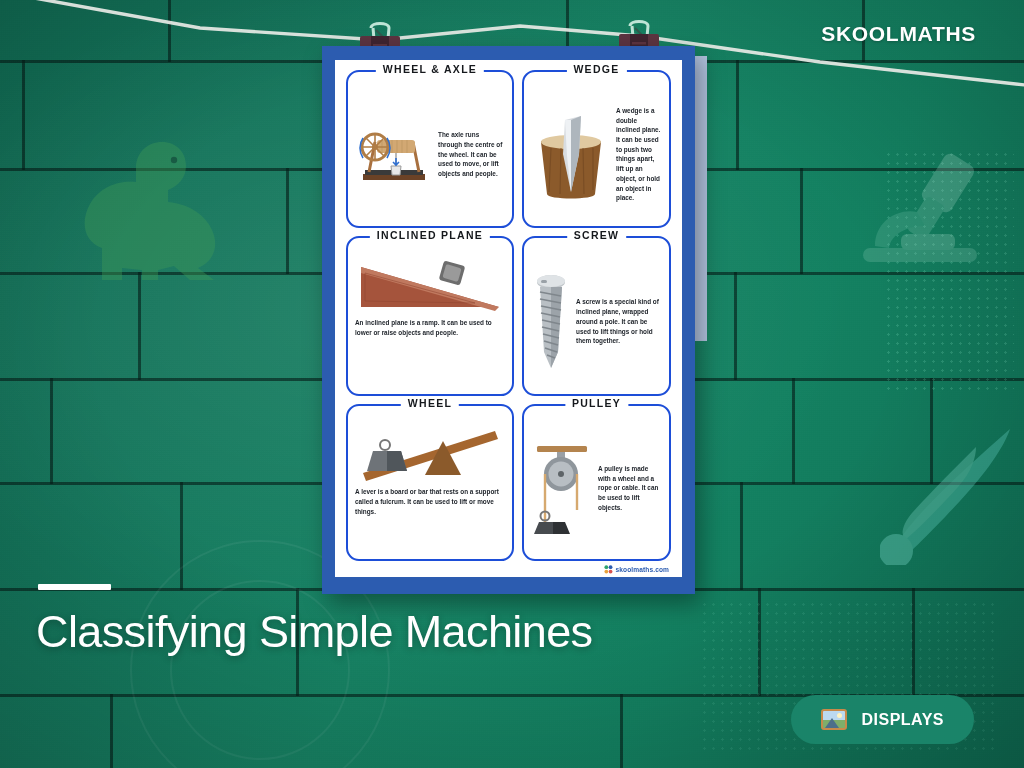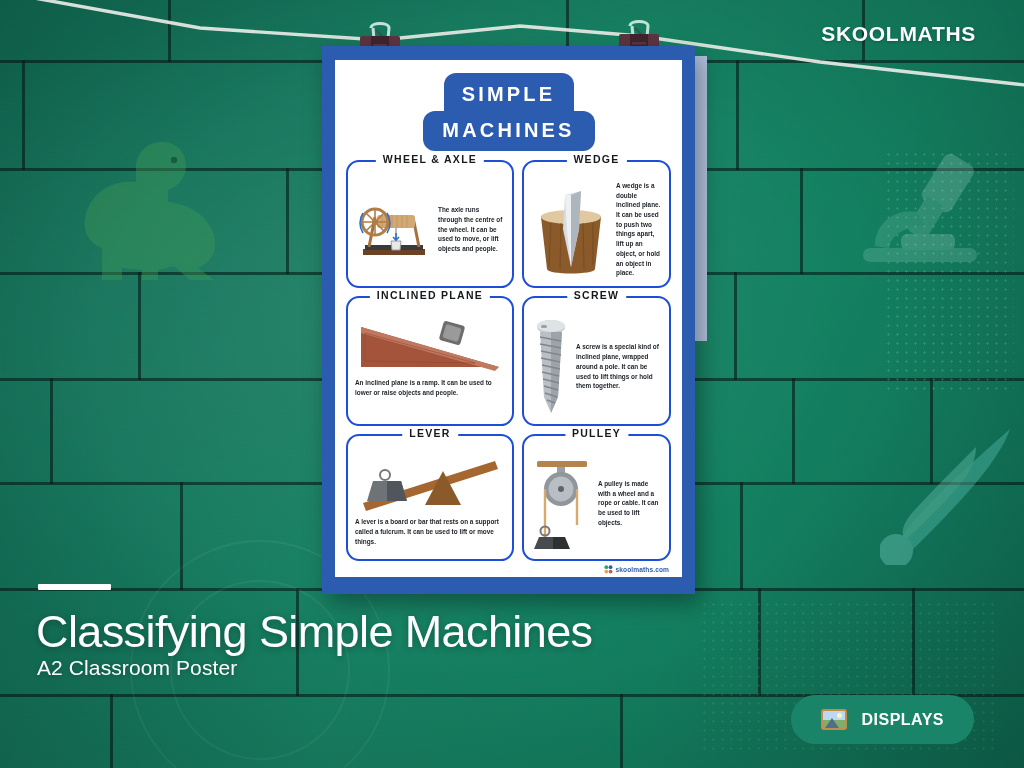--- a/index.html
+++ b/index.html
@@ -346,24 +346,20 @@
   <rect x="17" y="20" width="18" height="24" fill="#3f2430"></rect>
   <rect x="19" y="28" width="14" height="2.5" fill="#5c3440"></rect>
   <rect x="19" y="35" width="14" height="2.5" fill="#5c3440"></rect>
 </svg>
 
 <div class="poster-backsheet"></div>
 
 <div class="poster">
   <div class="poster-inner">
 
-    <div class="title-banner">
-      <div class="tb-row tb-top">SIMPLE</div>
-      <div class="tb-row tb-bot">MACHINES</div>
-    </div>
 
     <div class="grid">
 
       <div class="card">
         <div class="card-title">WHEEL &amp; AXLE</div>
         <div class="card-body row">
           <div class="card-art">
             <svg width="78" height="68" viewBox="0 0 78 68">
               <rect x="8" y="54" width="62" height="6" fill="#6b4226"></rect>
               <rect x="10" y="50" width="58" height="5" fill="#3a3a3a"></rect>
@@ -447,21 +443,21 @@
                   <path d="M14 76 L26 80"></path>
                 <path d="M16 83 L24 86"></path>
               </g>
             </svg>
           </div>
           <div class="card-text">A screw is a special kind of inclined plane, wrapped around a pole. It can be used to lift things or hold them together.</div>
         </div>
       </div>
 
       <div class="card">
-        <div class="card-title">LEVER</div>
+        <div class="card-title">WHEEL</div>
         <div class="card-body col">
           <div class="card-art">
             <svg width="150" height="58" viewBox="0 0 150 58">
               <path d="M8 50 L140 8 L143 16 L11 58 Z" fill="#a5662f"></path>
               <path d="M70 52 L88 18 L106 52 Z" fill="#8b5a2b"></path>
               <circle cx="30" cy="22" r="5" fill="none" stroke="#777" stroke-width="2"></circle>
               <path d="M18 28 L46 28 L52 48 L12 48 Z" fill="#6e7378"></path>
               <path d="M32 28 L46 28 L52 48 L32 48 Z" fill="#50565b"></path>
             </svg>
           </div>
@@ -503,18 +499,17 @@
     </div>
 
   </div>
 </div>
 
 <div class="brand">SKOOLMATHS</div>
 
 <div class="bottom">
   <div class="rule"></div>
   <div class="headline">Classifying Simple Machines</div>
-  <div class="subhead">A2 Classroom Poster</div>
   <div class="displays-btn">
     <span class="pic-icon"></span>
     <span class="displays-label">DISPLAYS</span>
   </div>
 </div>
 
 </body></html>

